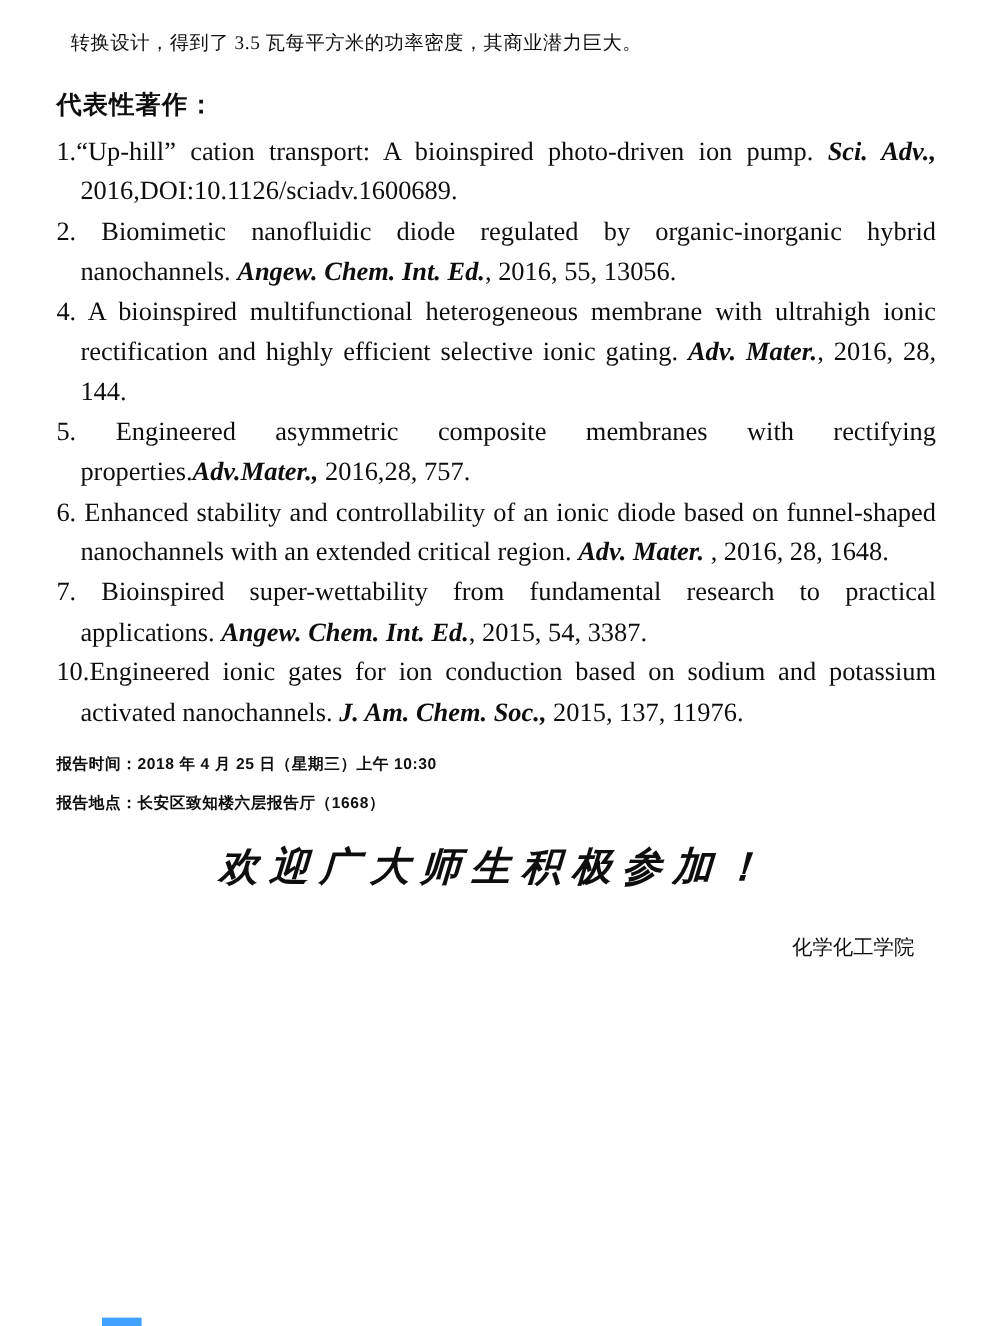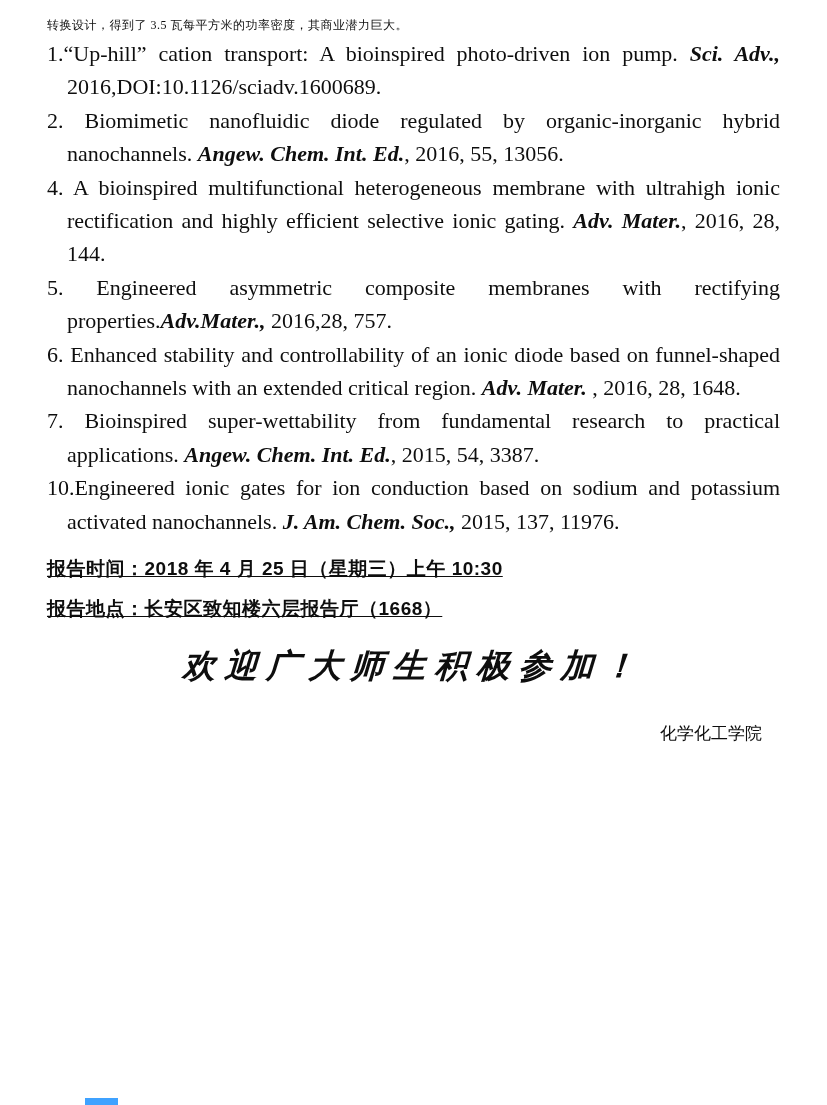--- a/index.html
+++ b/index.html
@@ -6,23 +6,23 @@
   body {
     width: 827px; height: 1105px;
     position: relative;
     font-family: "Liberation Serif", "DejaVu Serif", serif;
     color: #0e0e0e;
     overflow: hidden;
   }
   .page { padding: 13px 47px 0 47px; }
 
   .intro {
-    font-size: 12px;
+    font-size: 16px;
     line-height: 24px;
-    margin: 0;
+    margin: 12px;
     letter-spacing: 0.5px;
   }
 
   .heading {
     font-family: "Liberation Sans", "DejaVu Sans", sans-serif;
     font-size: 21px;
     font-weight: bold;
     margin: 24px 0 8px 0;
     letter-spacing: 1px;
   }
@@ -35,25 +35,24 @@
     margin: 0;
     padding-left: 20px;
     text-indent: -20px;
   }
   .pub .journal { font-weight: bold; font-style: italic; }
   .pub sub { font-size: 68%; line-height: 0; }
 
   .report-block { margin-top: 18px; }
   .report-line {
     font-family: "Liberation Sans", "DejaVu Sans", sans-serif;
-    font-size: 19px;
+    font-size: 13px;
     font-weight: bold;
     margin: 0 0 14px 0;
     letter-spacing: 0.5px;
-    text-decoration: underline;
   }
 
   .welcome {
     text-align: center;
     font-size: 33px;
     font-weight: 900;
     font-style: italic;
     letter-spacing: 9px;
     margin: 22px 0 0 0;
     transform: skewX(-3deg);
@@ -76,20 +75,21 @@
     background: #3fa2ff;
   }
 </style>
 </head>
 <body>
 
 <div class="page">
 
   <p class="intro">转换设计，得到了 3.5 瓦每平方米的功率密度，其商业潜力巨大。</p>
 
+  <h2 class="heading">代表性著作：</h2>
 
   <div class="pub-list">
       <p class="pub"><span>1.“Up-hill” cation transport: A bioinspired photo-driven ion pump. </span><span class="journal">Sci. Adv.,</span><span> 2016,DOI:10.1126/sciadv.1600689.</span></p>
       <p class="pub"><span>2. Biomimetic nanofluidic diode regulated by organic-inorganic hybrid nanochannels. </span><span class="journal">Angew. Chem. Int. Ed.</span><span>, 2016, 55, 13056.</span></p>
       <p class="pub"><span>4. A bioinspired multifunctional heterogeneous membrane with ultrahigh ionic rectification and highly efficient selective ionic gating. </span><span class="journal">Adv. Mater.</span><span>, 2016, 28, 144.</span></p>
       <p class="pub"><span>5. Engineered asymmetric composite membranes with rectifying properties.</span><span class="journal">Adv.Mater.,</span><span> 2016,28, 757.</span></p>
       <p class="pub"><span>6.  Enhanced stability and controllability of an ionic diode based on funnel-shaped nanochannels with an extended critical region. </span><span class="journal">Adv. Mater.</span><span> , 2016, 28, 1648.</span></p>
       <p class="pub"><span>7. Bioinspired super-wettability from fundamental research to practical applications. </span><span class="journal">Angew. Chem. Int. Ed.</span><span>, 2015, 54, 3387.</span></p>
       <p class="pub"><span>10.Engineered ionic gates for ion conduction based on sodium and potassium activated nanochannels. </span><span class="journal">J. Am. Chem. Soc.,</span><span> 2015, 137, 11976.</span></p>
     </div>

